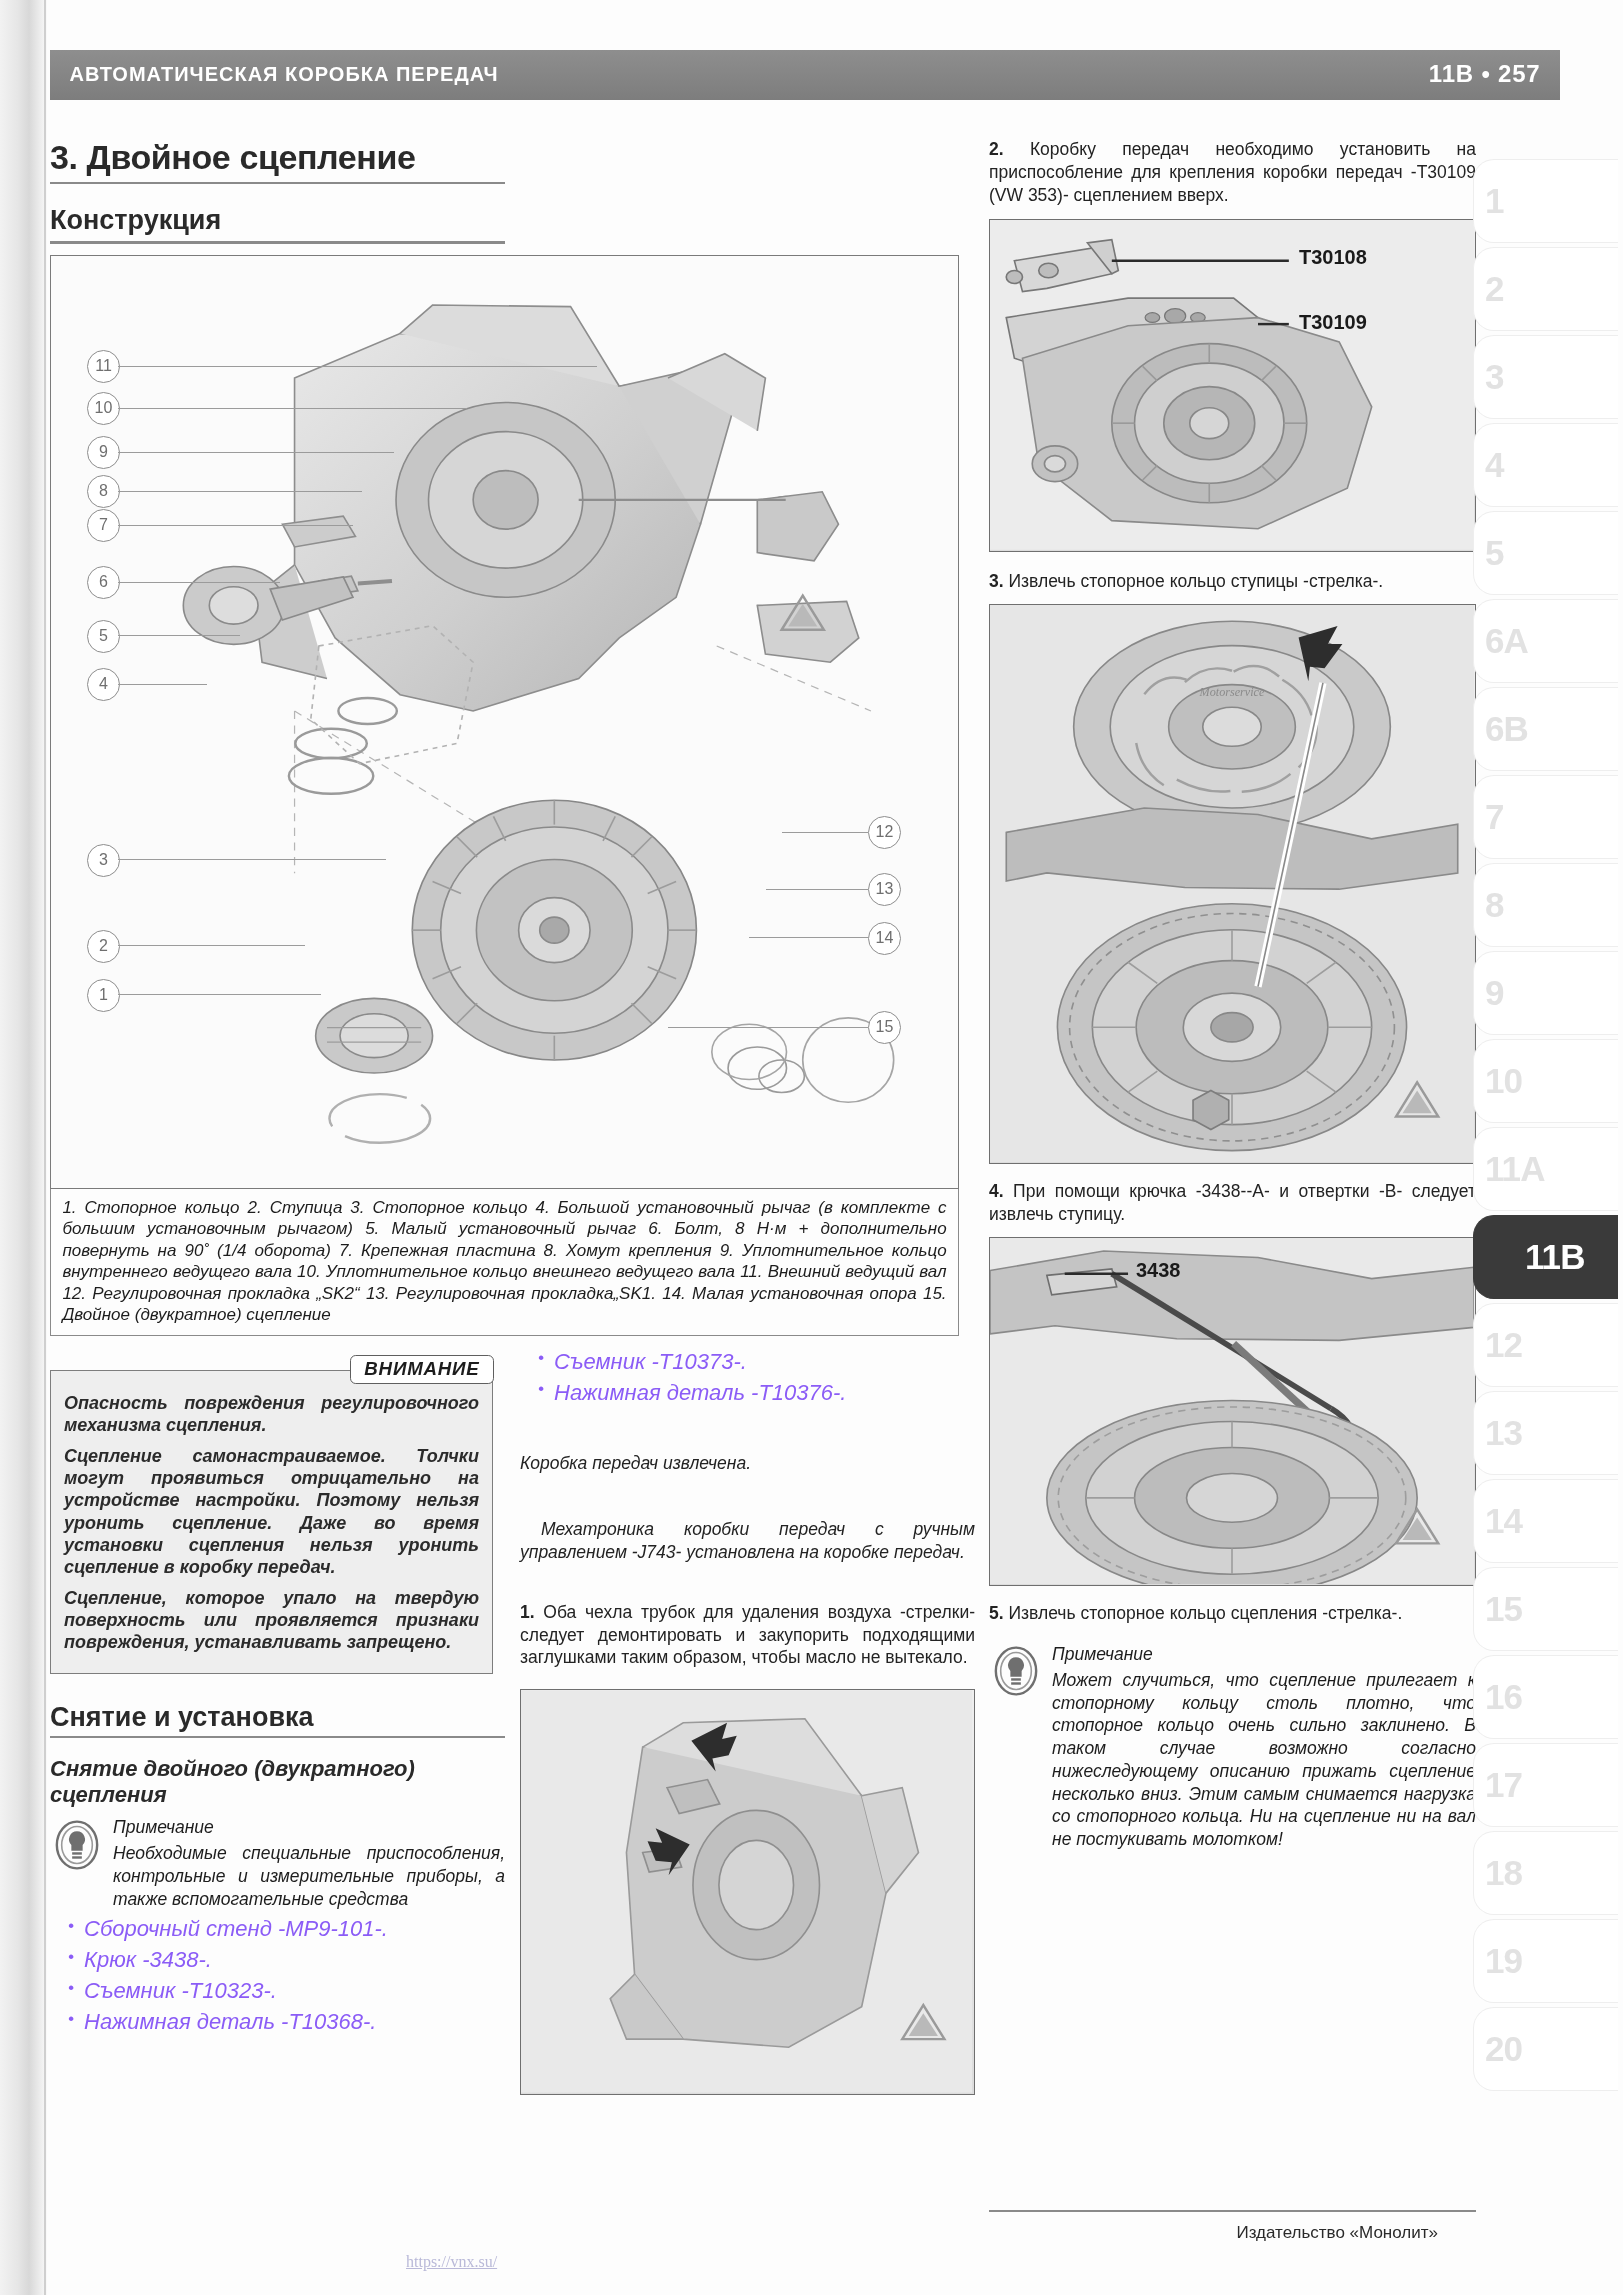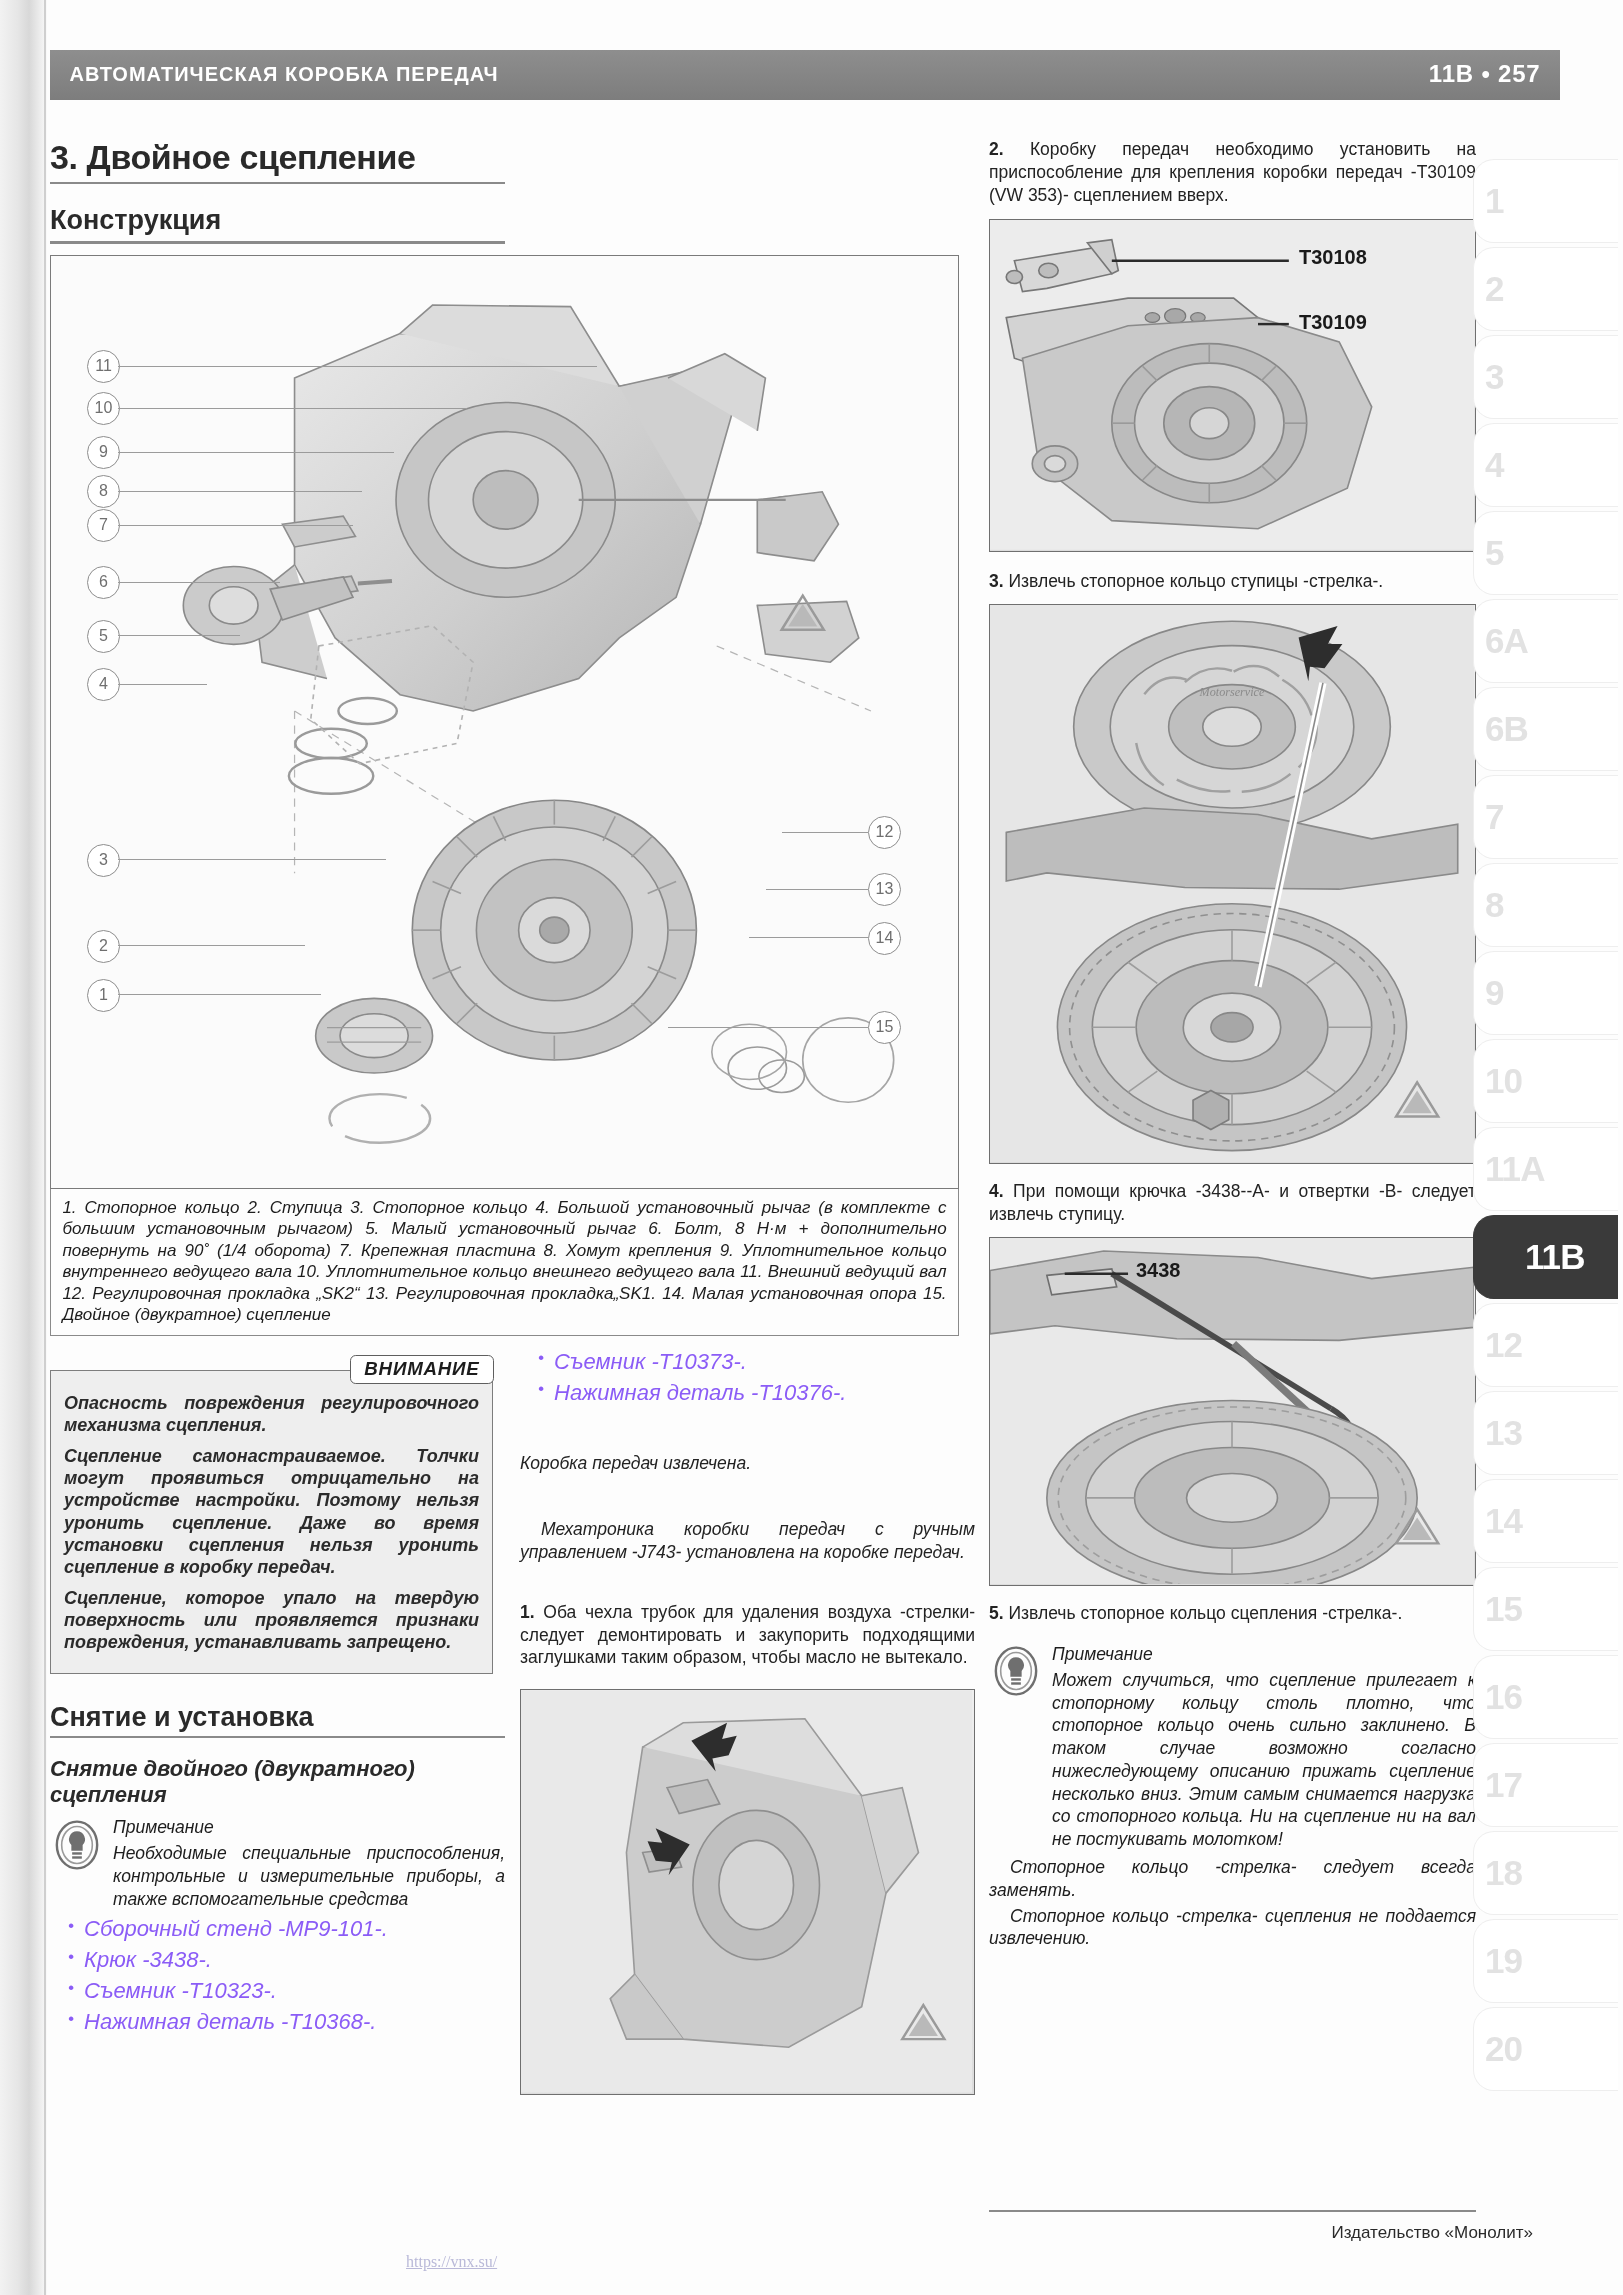--- a/index.html
+++ b/index.html
@@ -74,21 +74,21 @@
   .rail{position:absolute;right:6.5px;top:159px;width:145px;}
   .tab{position:relative;height:84px;border:1.6px solid #eeeeee;border-right:none;
        border-radius:21px 0 0 21px;background:#ffffff;margin-bottom:4px;
        display:flex;align-items:center;padding-left:11.4px;box-sizing:border-box;}
   .tab span{font-size:35px;font-weight:bold;color:#e2e2e2;letter-spacing:-0.8px;}
   .tab.active{background:#3a3a3a;border-color:#3a3a3a;}
   .tab.active span{color:#ffffff;margin-left:40px;}
 
   
   .footrule{position:absolute;left:989px;top:2210px;width:487px;height:2.4px;background:#8a8a8a;}
-  .foot{position:absolute;left:1046px;top:2223px;width:487px;text-align:right;
+  .foot{position:absolute;left:951px;top:2223px;width:487px;text-align:right;
         font-size:17px;color:#2a2a2a;}
   .wmark{position:absolute;left:406px;top:2253px;font-size:16px;color:#b9b9d8;
          font-family:"Liberation Serif", serif;text-decoration:underline;}
 
   
   .cal{position:absolute;width:31px;height:31px;border:1.6px solid #8d8d8d;border-radius:50%;
        display:flex;align-items:center;justify-content:center;font-size:16px;color:#6f6f6f;
        background:#ffffff;}
   .lead{position:absolute;height:0.8px;background:#9b9b9b;}
 </style>
@@ -464,24 +464,20 @@
       <svg class="bulb" viewBox="0 0 54 62">
         <ellipse cx="27" cy="31" rx="25" ry="29" fill="none" stroke="#6f6f6f" stroke-width="3"></ellipse>
         <ellipse cx="27" cy="31" rx="19" ry="23" fill="none" stroke="#9a9a9a" stroke-width="2"></ellipse>
         <path d="M27 14 a10 10 0 0 1 7 17 l0 7 l-14 0 l0 -7 a10 10 0 0 1 7 -17 z" fill="#6f6f6f"></path>
         <rect x="21" y="40" width="12" height="3" fill="#6f6f6f"></rect>
         <rect x="21" y="45" width="12" height="3" fill="#6f6f6f"></rect>
       </svg>
       <p class="ttl">Примечание</p>
       <p>Может случиться, что сцепление прилегает к стопорному кольцу столь плотно, что стопорное кольцо очень сильно заклинено. В таком случае возможно согласно нижеследующему описанию прижать сцепление несколько вниз. Этим самым снимается нагрузка со стопорного кольца. Ни на сцепление ни на вал не постукивать молотком!</p>
     </div>
-    <div class="noteflow">
-      <p style="text-indent:21px;">Стопорное кольцо -стрелка- следует всегда заменять.</p>
-      <p style="text-indent:21px;">Стопорное кольцо -стрелка- сцепления не поддается извлечению.</p>
-    </div>
   </div>
 
   <div class="rail">
     <div class="tab">
         <span>1</span>
       </div>
     <div class="tab">
         <span>2</span>
       </div>
     <div class="tab">

